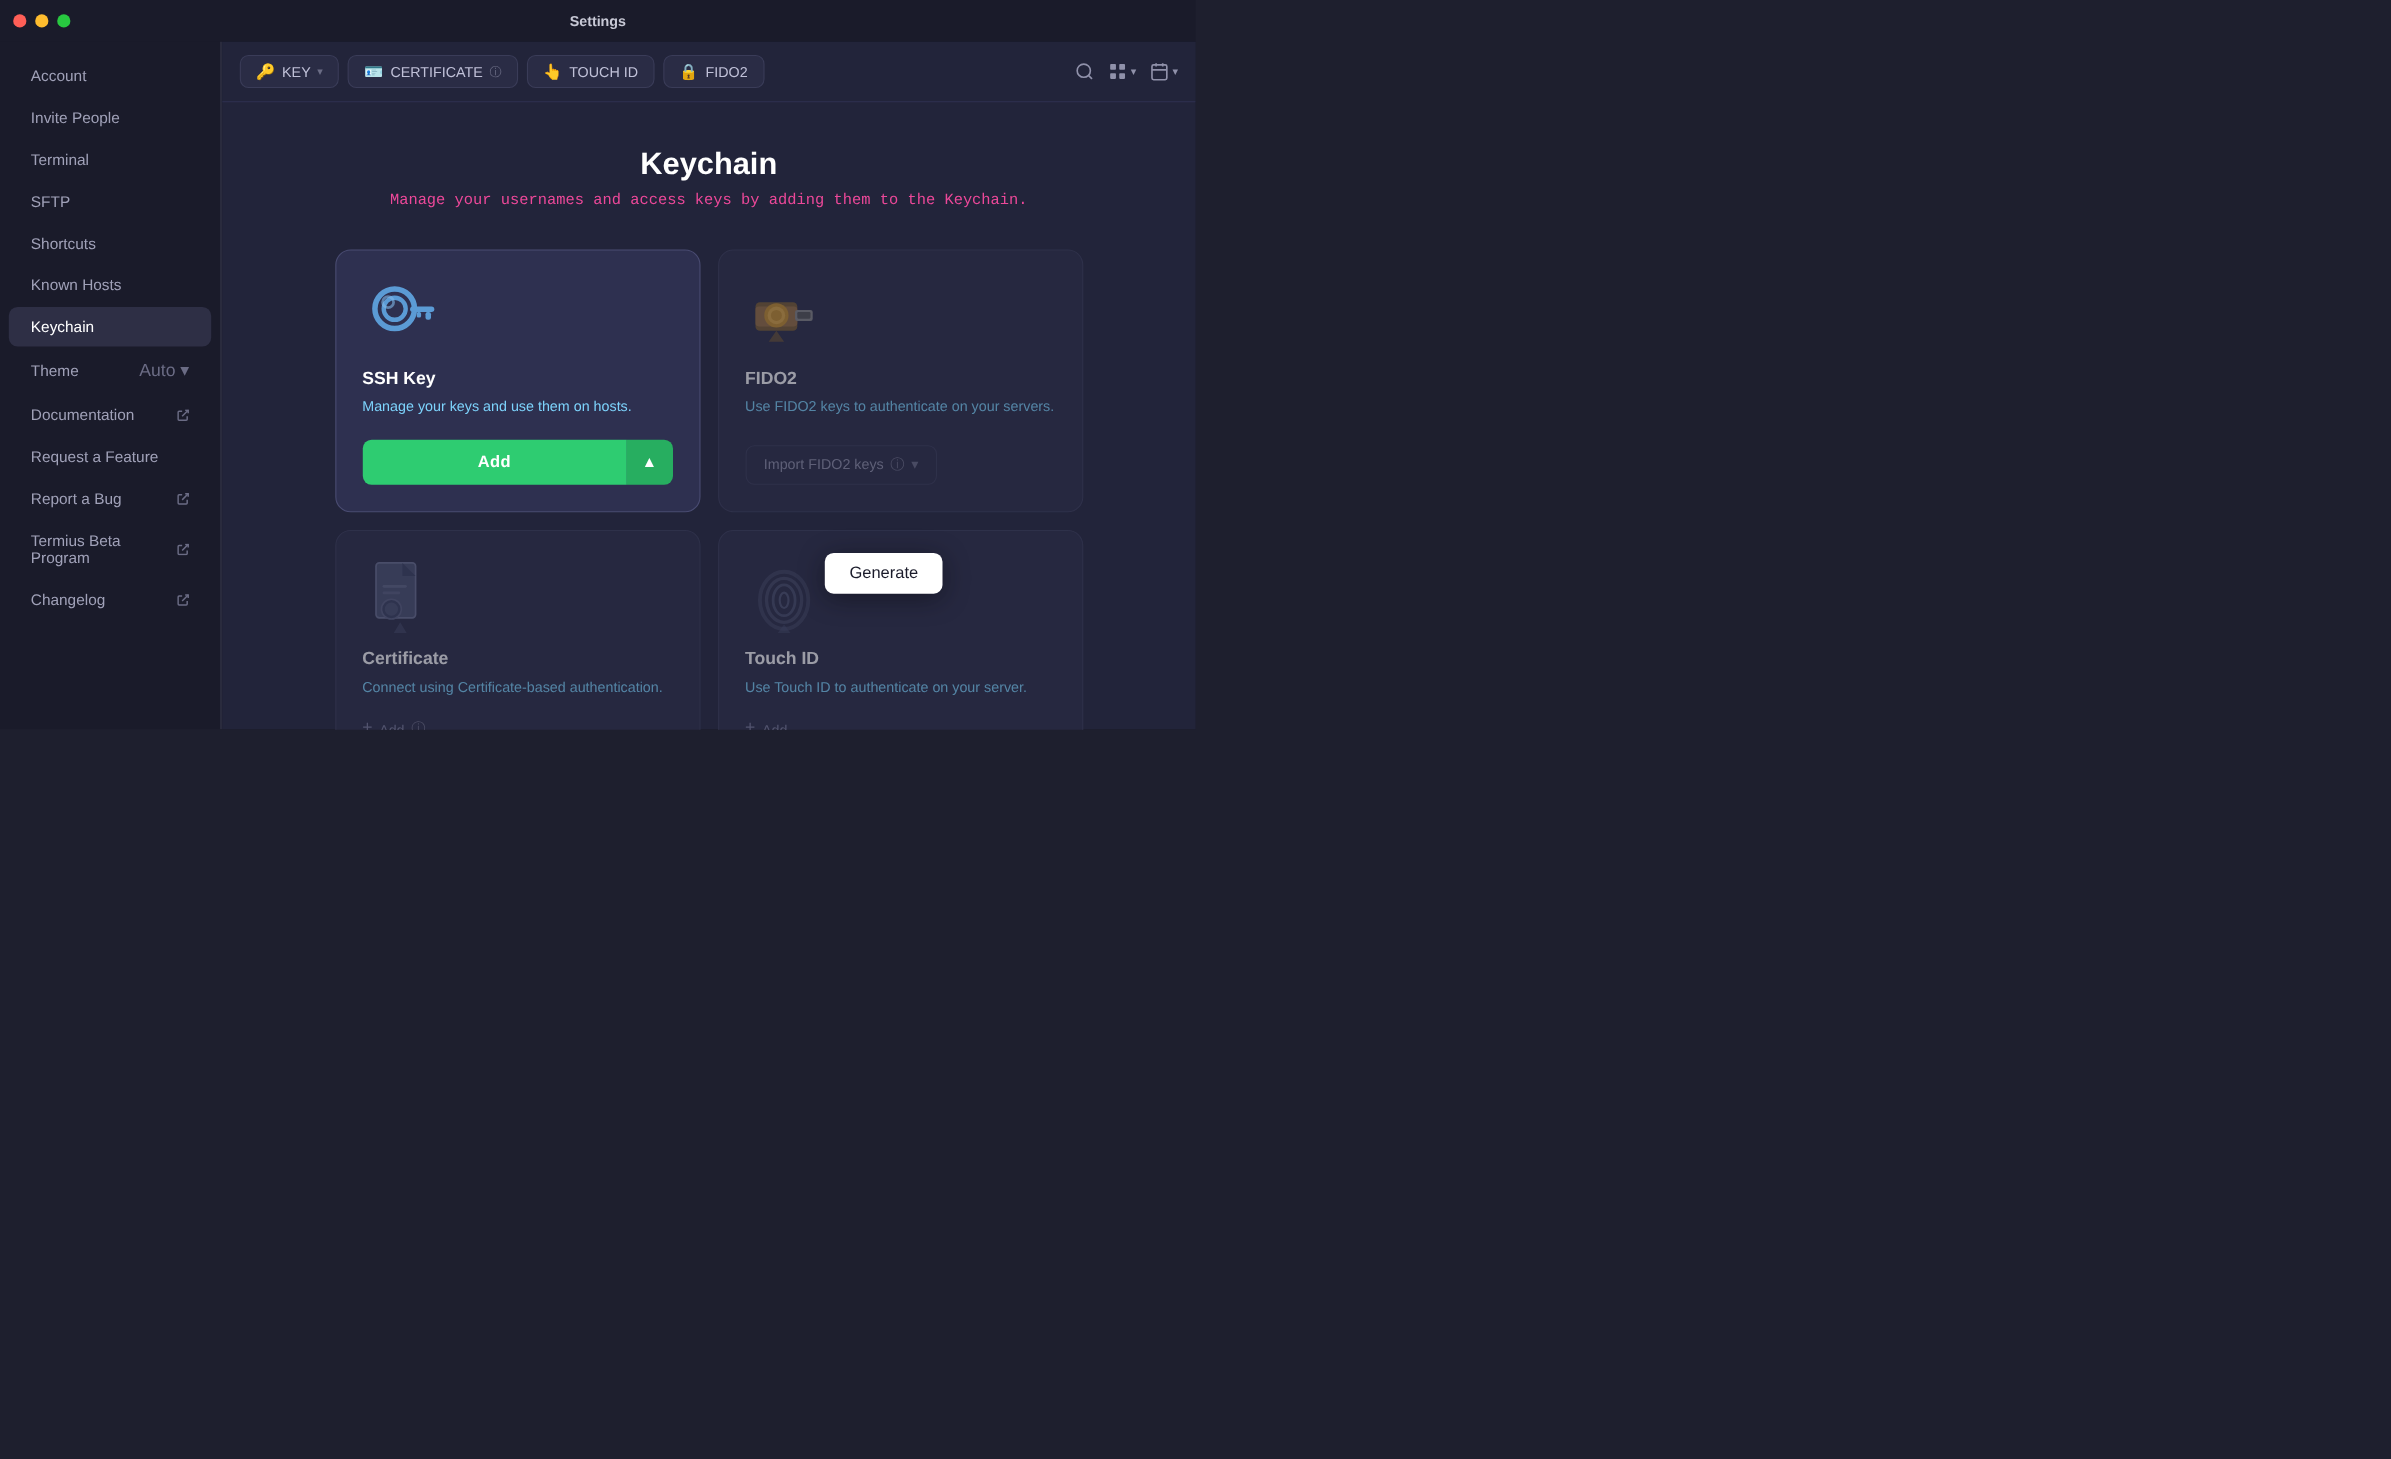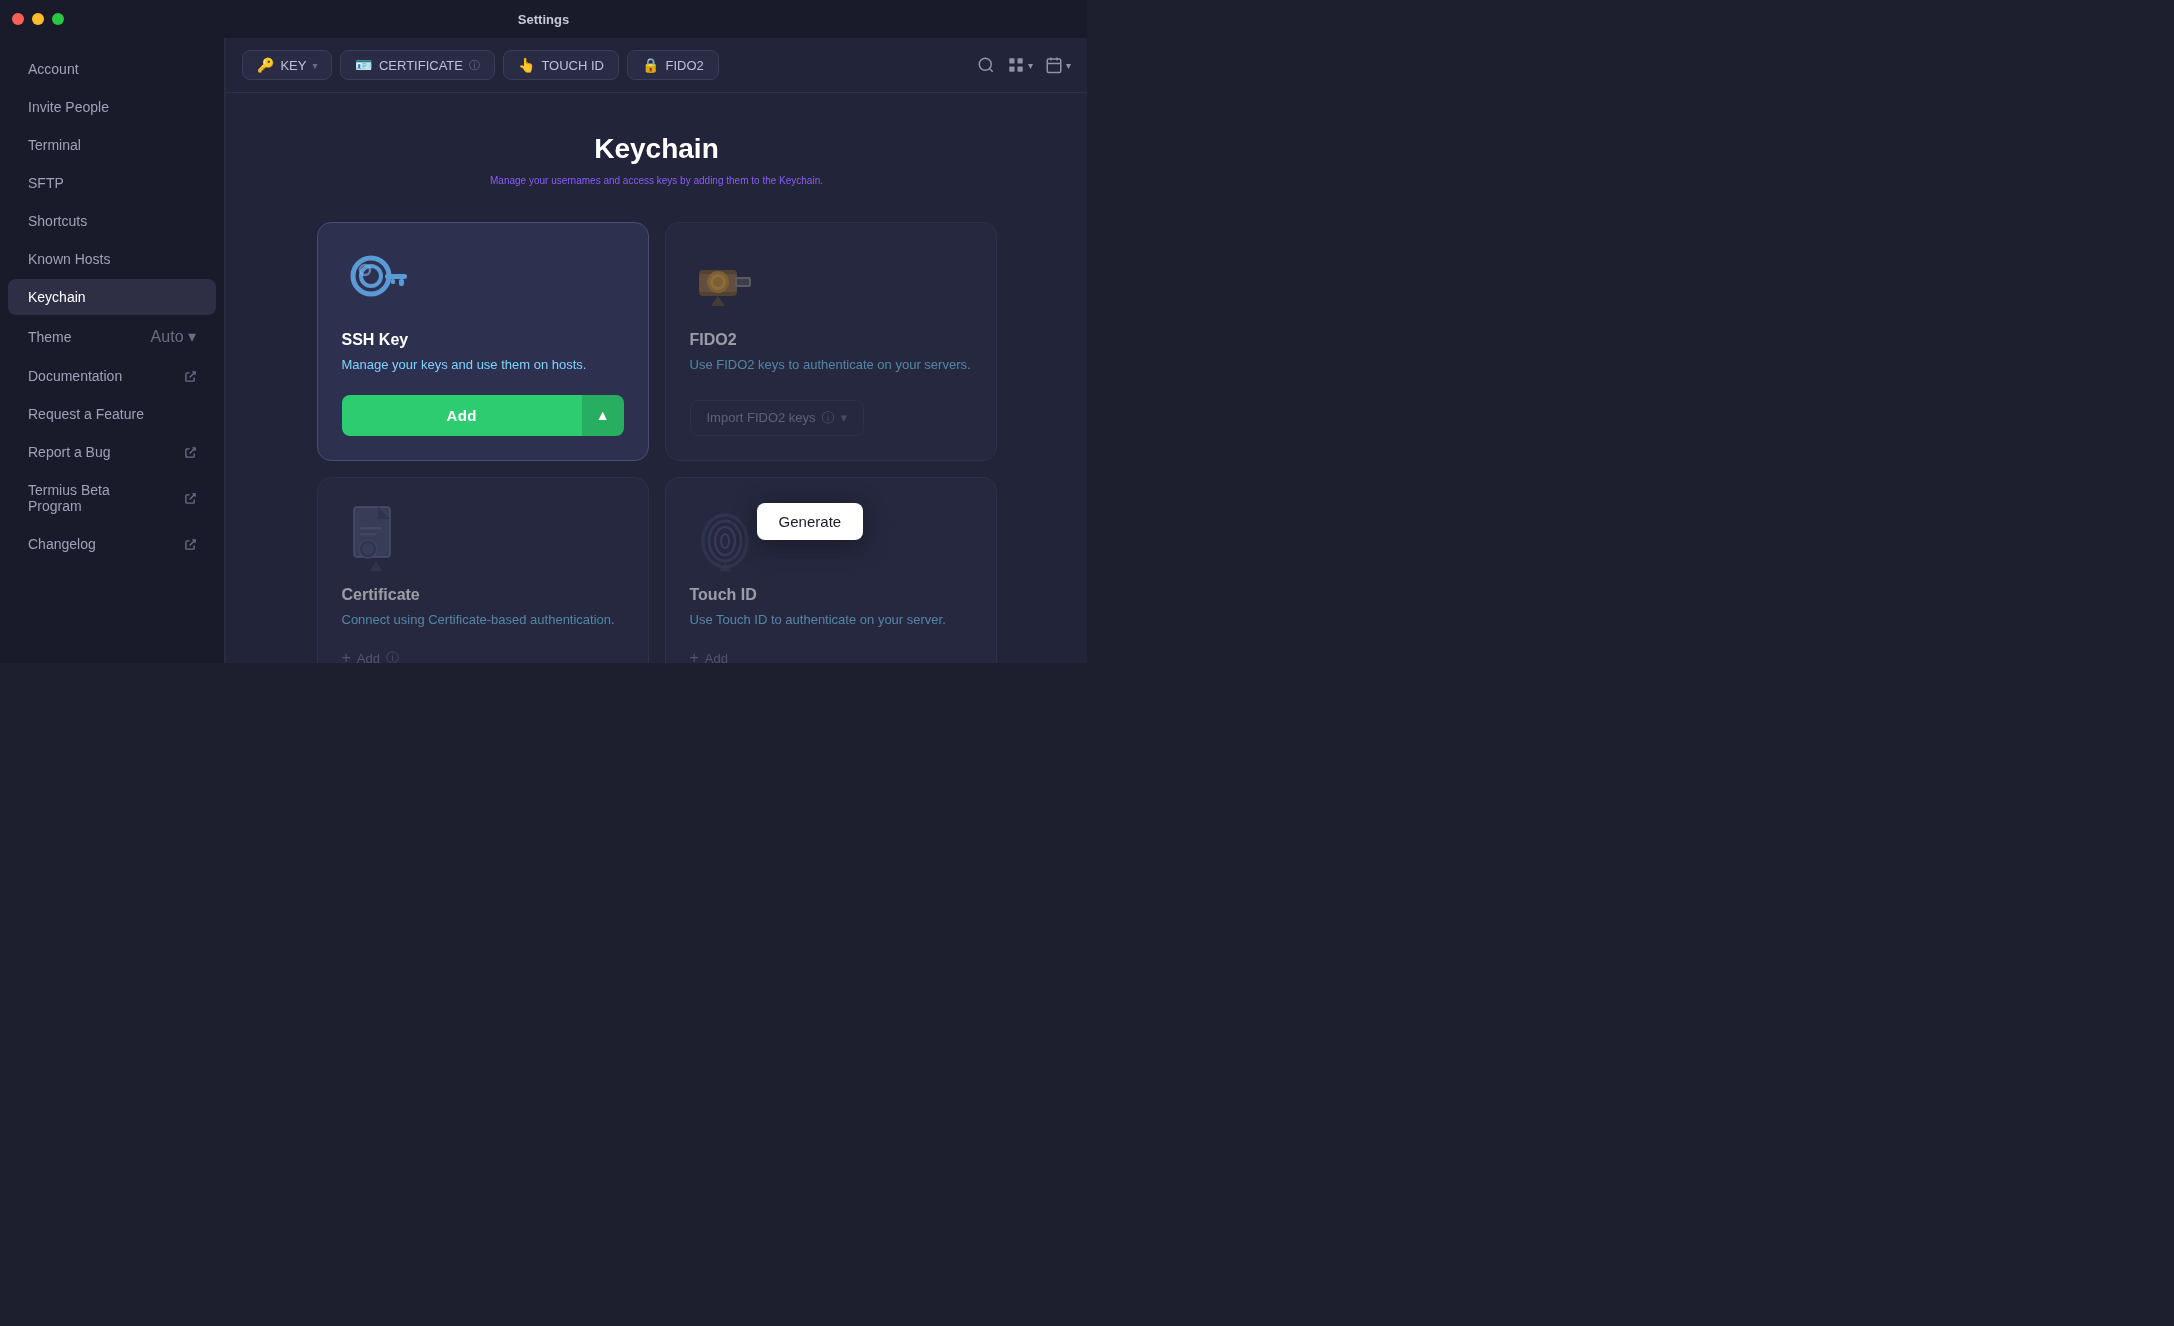--- a/index.html
+++ b/index.html
@@ -42,21 +42,21 @@
     }
 
     
     .app-body {
       display: flex;
       height: calc(100% - 38px);
     }
 
     
     .sidebar {
-      width: 224px;
+      width: 200px;
       background: #1a1b2a;
       padding: 12px 0;
       display: flex;
       flex-direction: column;
       flex-shrink: 0;
       overflow-y: auto;
     }
     .sidebar-item {
       padding: 10px 20px;
       font-size: 14px;
@@ -152,23 +152,24 @@
       position: relative;
     }
 
     .keychain-title {
       font-size: 28px;
       font-weight: 700;
       color: #fff;
       margin-bottom: 10px;
     }
     .keychain-subtitle {
-      font-size: 10px;
-      color: #8b5cf6;
+      font-size: 14px;
+      color: #ec4899;
       margin-bottom: 36px;
+      font-family: Liberation Mono, monospace;
     }
 
     
     .cards-grid {
       display: grid;
       grid-template-columns: 1fr 1fr;
       gap: 16px;
       width: 100%;
       max-width: 680px;
     }

